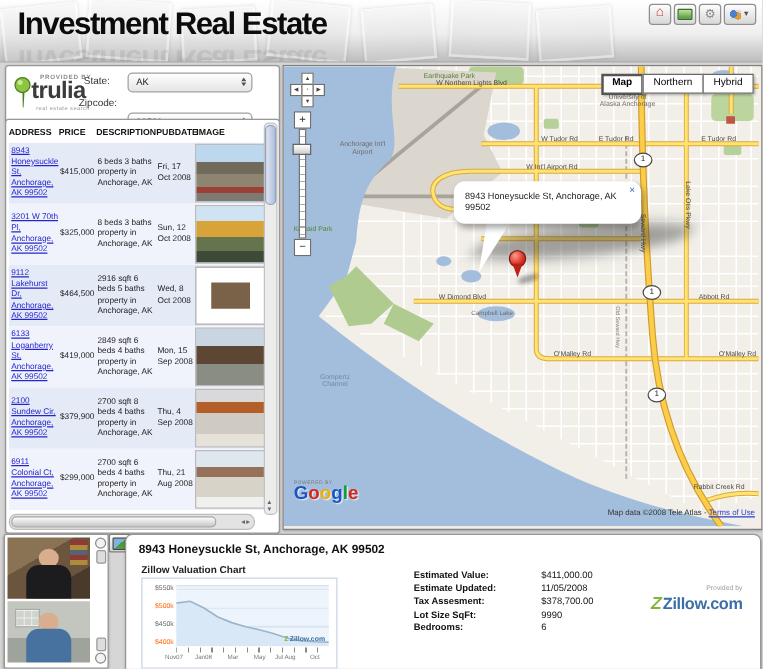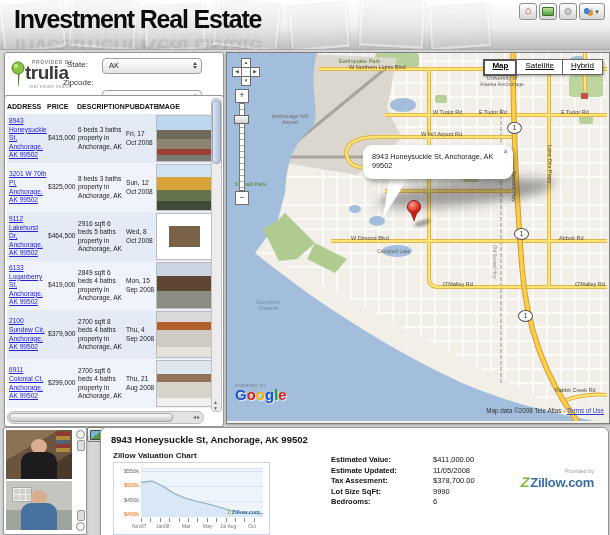--- a/index.html
+++ b/index.html
@@ -82,21 +82,21 @@
   .ml-road{color:#4a4a42;}
   .ml-park{color:#55812f;}
   .ml-water{color:#6f89ae;}
   .ml-poi{color:#6e6a62;}
   .ml-wrap{white-space:normal;text-align:center;}
   .ml-v{transform:rotate(90deg);transform-origin:0 0;}
   .shield{position:absolute;width:13px;height:10px;background:#fff;border:1px solid #4a4a4a;border-radius:50%;
           font-size:6.5px;text-align:center;line-height:10px;color:#222;z-index:3;}
   .maptype{position:absolute;right:6px;top:6px;display:flex;z-index:6;}
   .mt-btn{height:13px;padding:1px 8px 0;background:#fff;border:1px solid #676767;margin-left:-1px;
-          font-size:8px;color:#000;box-shadow:1px 1px 2px rgba(0,0,0,.3);text-decoration:underline;}
+          font-size:8px;color:#000;box-shadow:1px 1px 2px rgba(0,0,0,.3);}
   .mt-active{font-weight:bold;border:2px solid #555;padding:0px 7px 0;}
   .panctl{position:absolute;left:5px;top:5px;width:27px;height:27px;z-index:6;}
   .pbtn{position:absolute;width:8px;height:8px;background:#fff;border:1px solid #6e6e6e;font-size:4.5px;
         color:#444;text-align:center;line-height:8px;}
   .zbar{position:absolute;left:8px;z-index:6;}
   .zplus,.zminus{position:absolute;left:0;width:12px;height:12px;background:#fff;border:1px solid #6e6e6e;
         text-align:center;font-size:9px;line-height:11px;color:#333;}
   .ztrack{position:absolute;left:4px;top:14px;width:4px;height:86px;border:1px solid #777;
         background:repeating-linear-gradient(180deg,#fff 0 5px,#aaa 5px 6px);}
   .zhandle{position:absolute;left:-1px;top:26px;width:13px;height:7px;background:linear-gradient(#fefefe,#cfcfcf);
@@ -401,21 +401,21 @@
       <div class="pbtn" style="left:9px;top:9px;">◦</div>
     </div>
     <div class="zbar" style="top:36px;">
       <div class="zplus" style="top:0;">+</div>
       <div class="ztrack"></div>
       <div class="zhandle"></div>
       <div class="zminus" style="top:102px;">−</div>
     </div>
     <div class="maptype">
       <div class="mt-btn mt-active">Map</div>
-      <div class="mt-btn">Satellite</div>
+      <div class="mt-btn">Northern</div>
       <div class="mt-btn">Hybrid</div>
     </div>
 
     <div class="glogo">
       <div class="gpow">POWERED BY</div>
       <div class="gword"><span style="color:#1B55C4">G</span><span style="color:#D5281B">o</span><span style="color:#EFAF00">o</span><span style="color:#1B55C4">g</span><span style="color:#129C36">l</span><span style="color:#D5281B">e</span></div>
     </div>
     <div class="attr">
       <span>Map data ©2008 Tele Atlas -</span>
       <a>Terms of Use</a>

